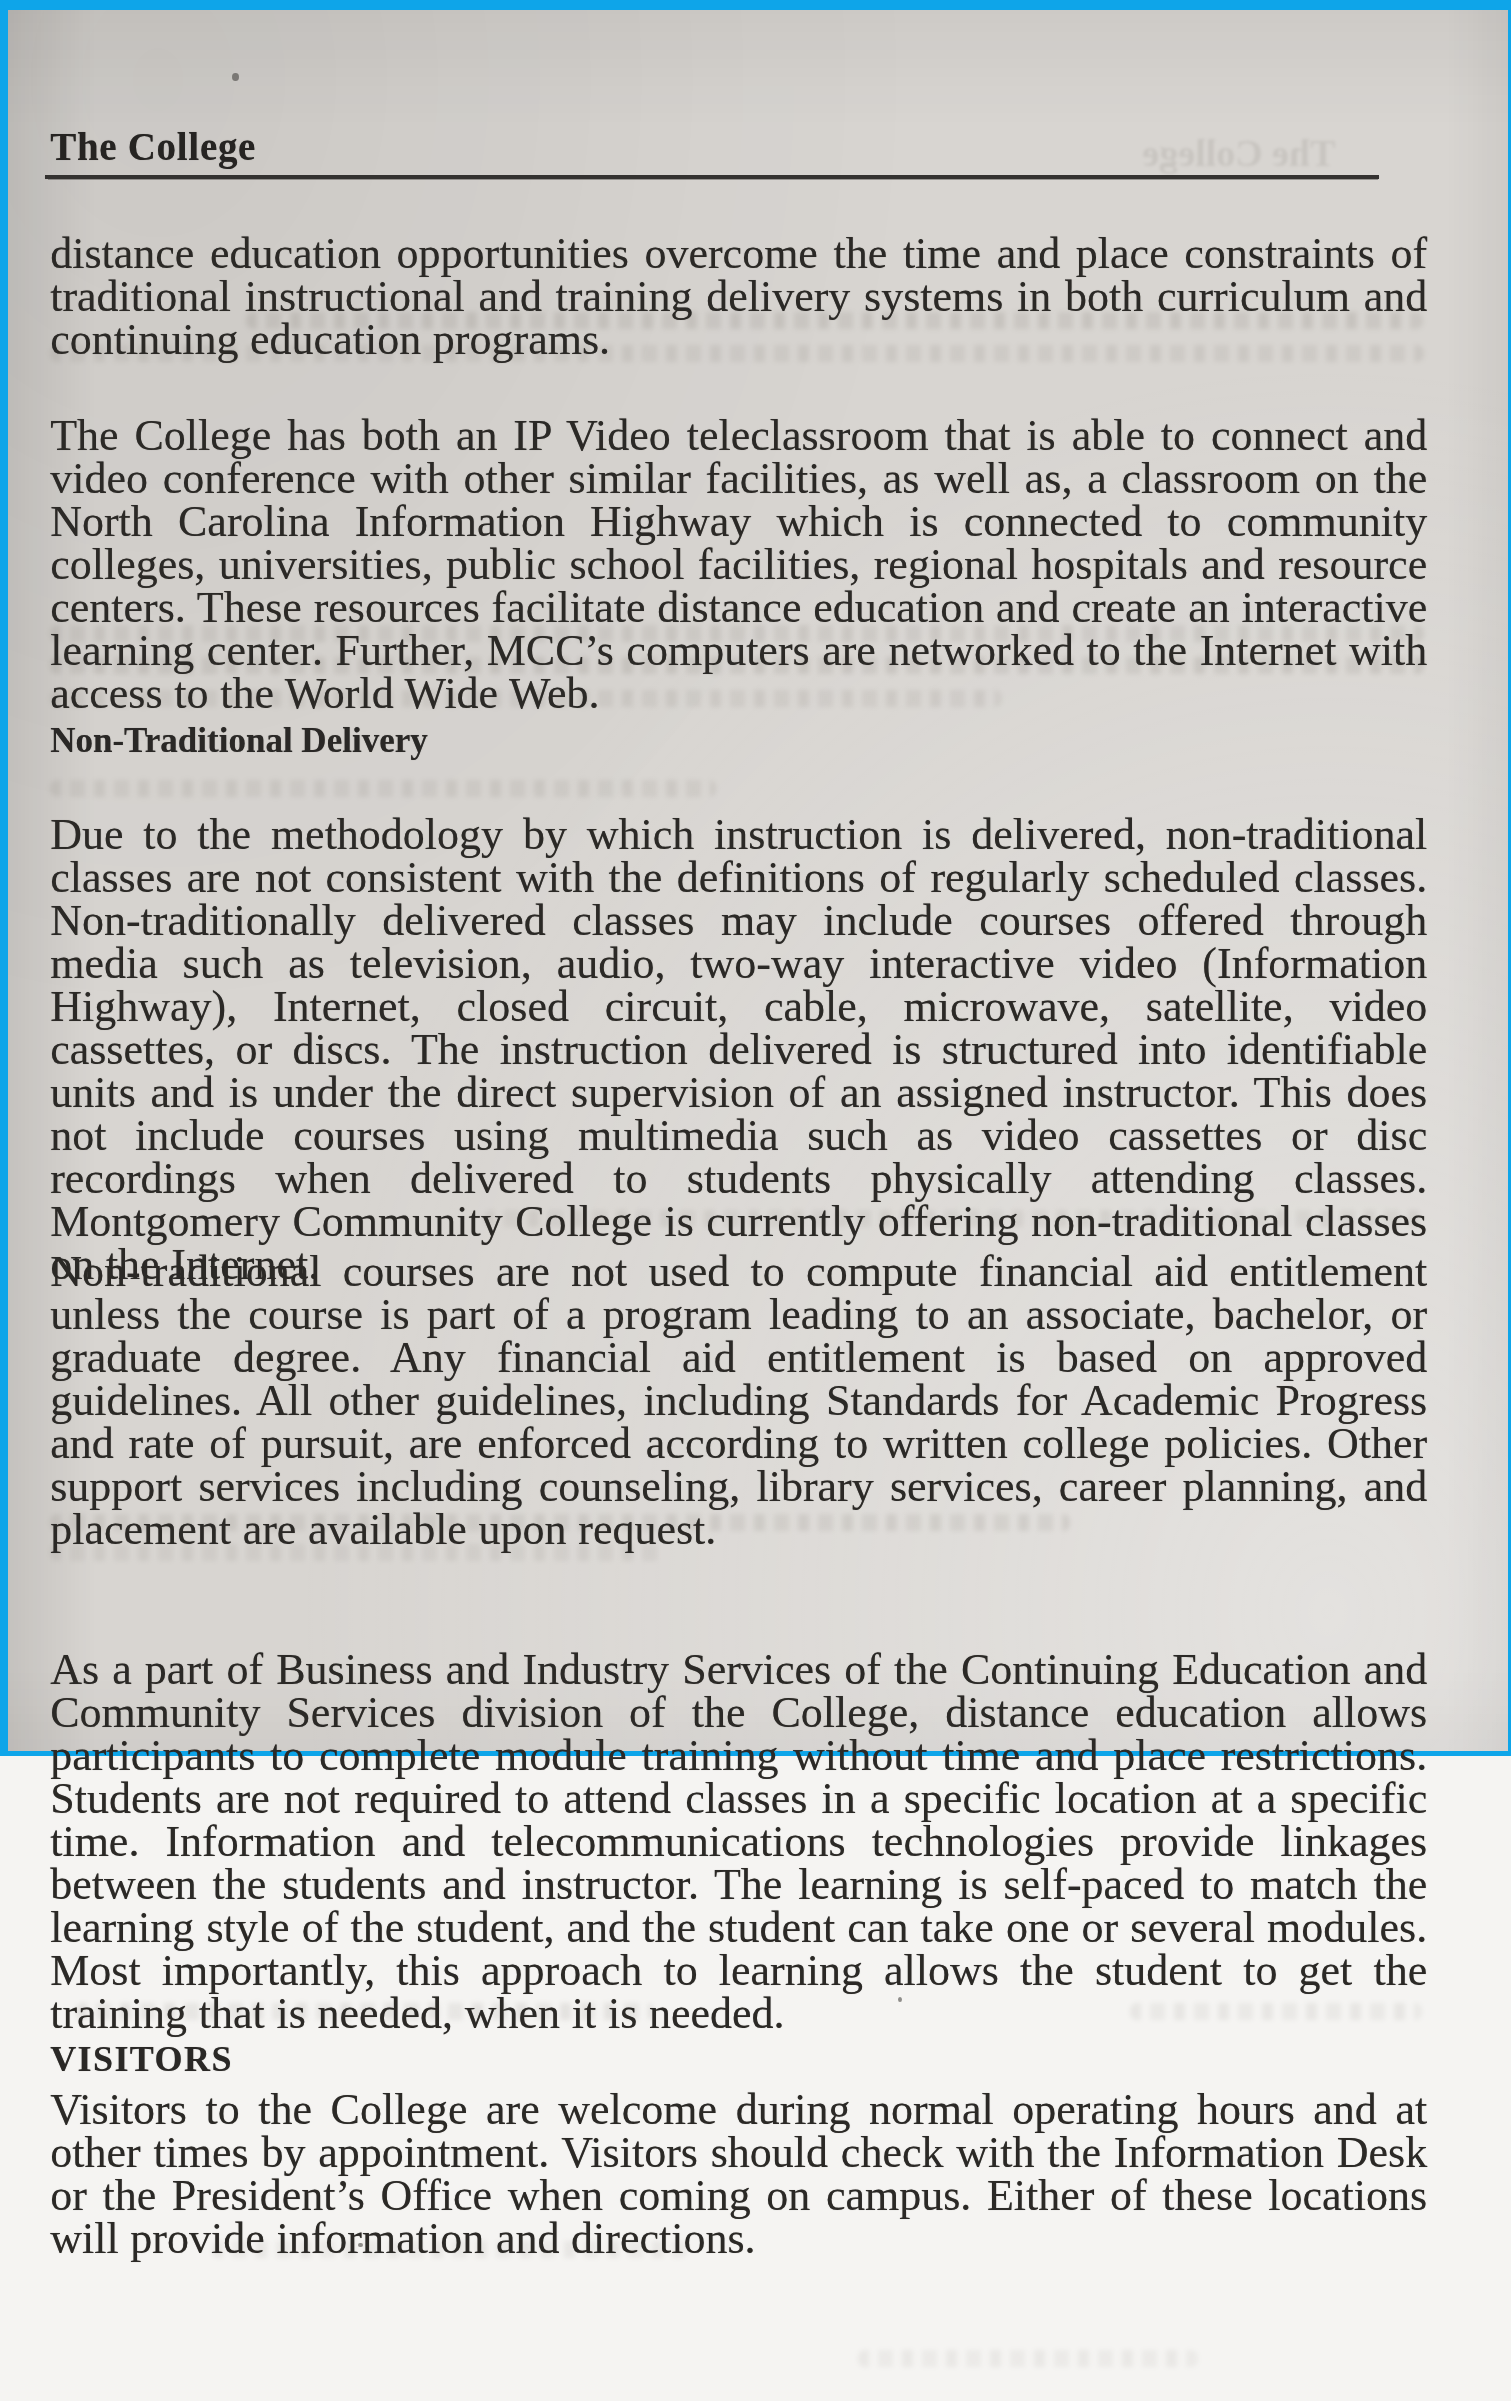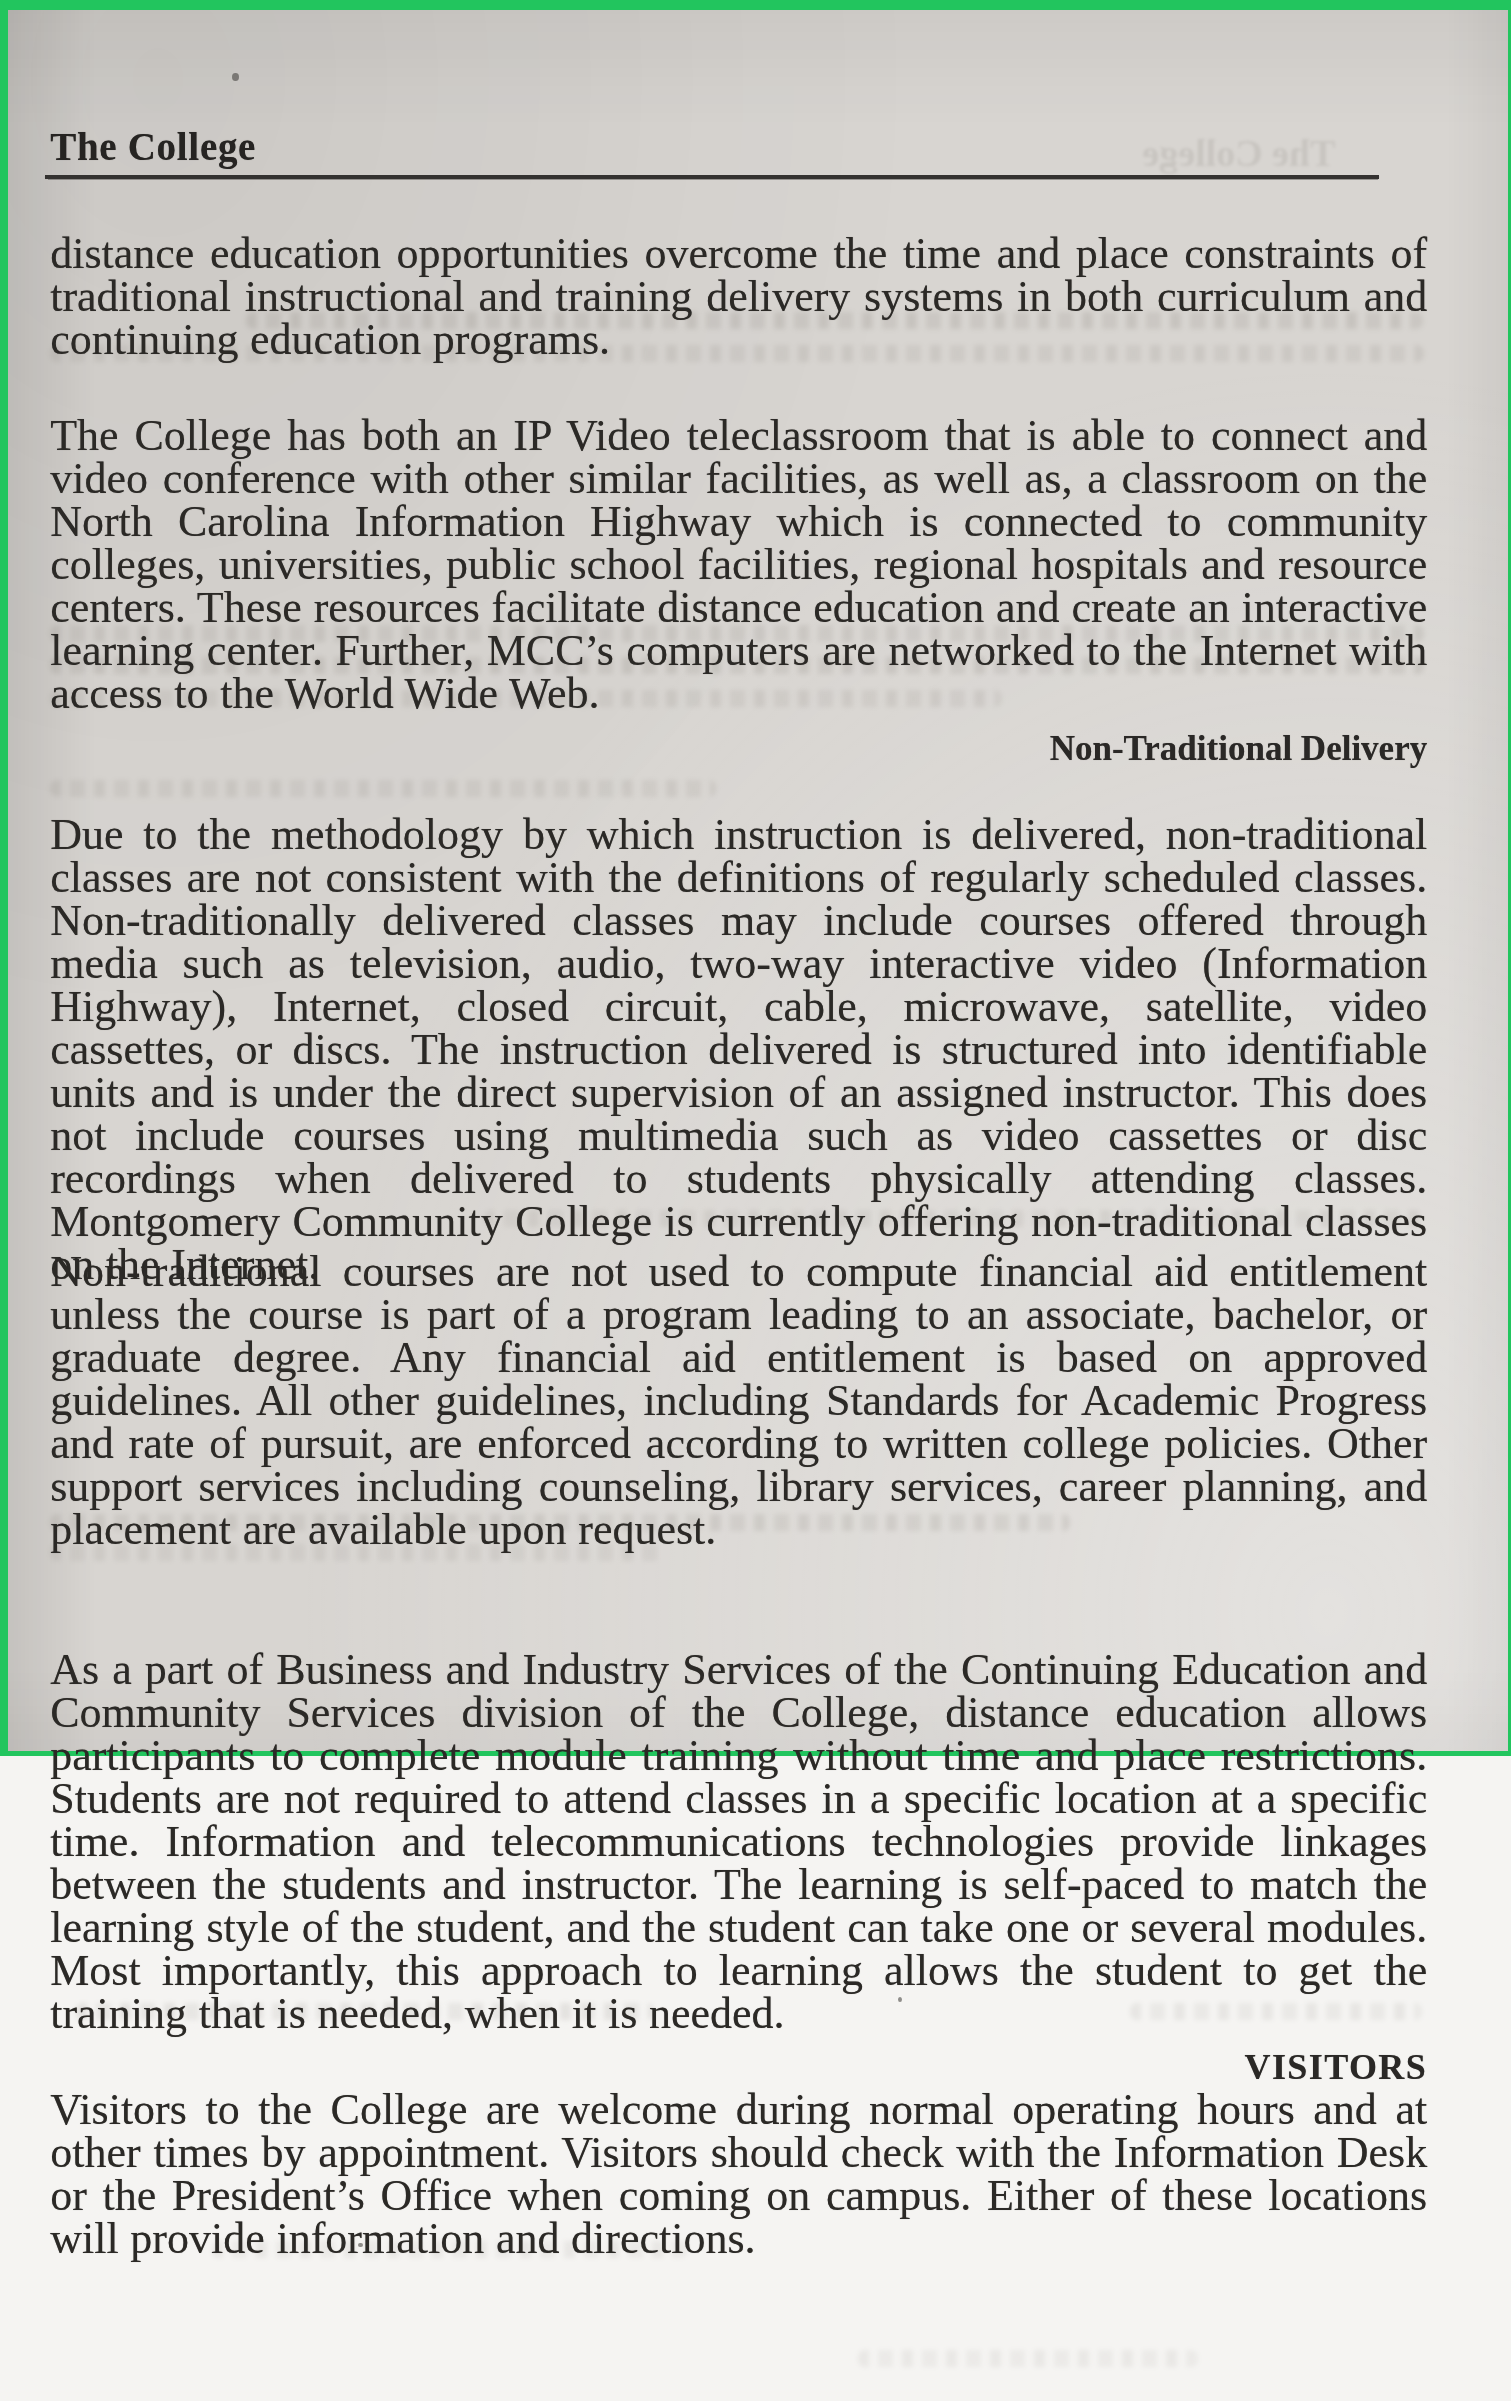--- a/index.html
+++ b/index.html
@@ -7,21 +7,21 @@
     padding: 0;
     background: #f5f4f2;
     width: 1512px;
     height: 2401px;
     overflow: hidden;
   }
   .scan {
     position: relative;
     width: 1512px;
     height: 1756px;
-    background: #22c55e;
+    background: #0ea5e9;
   }
   .paper {
     position: absolute;
     left: 8.2px; top: 9.5px; right: 4.1px; bottom: 5.4px;
     background:
       radial-gradient(ellipse at 88% 92%, rgba(255,255,255,0.30), rgba(255,255,255,0) 55%),
       radial-gradient(ellipse at 10% 4%, rgba(0,0,0,0.06), rgba(0,0,0,0) 40%),
       linear-gradient(90deg, rgba(0,0,0,0.09), rgba(0,0,0,0) 88px),
       linear-gradient(180deg, rgba(0,0,0,0.05), rgba(0,0,0,0) 116px),
       linear-gradient(270deg, rgba(0,0,0,0.05), rgba(0,0,0,0) 61px),
@@ -74,27 +74,26 @@
   .p1 { top: 222px; }
   .p2 { top: 404px; }
   .p3 { top: 803px; }
   .p4 { top: 1240px; }
   .p5 { top: 1638px; }
   .p6 { top: 2078px; }
   .heading {
     position: absolute;
     left: 42px;
     width: 1377px;
-    text-align: right;
+    text-align: left;
     font-weight: bold;
     font-size: 35px;
     line-height: 44px;
     color: #2a2826;
     text-shadow: 0 0 0.7px rgba(42,40,38,0.55);
-    margin-top: 8px;
   }
   .h-nontraditional { top: 709px; }
   .h-business { top: 1548px; }
   .h-visitors {
     top: 2024px;
     font-size: 36px;
     line-height: 50px;
     letter-spacing: 1.4px;
   }
   .pagenum {

